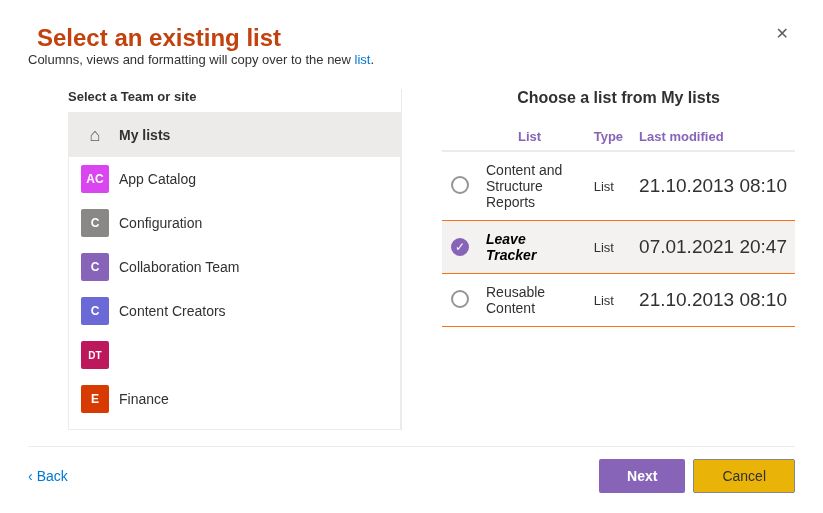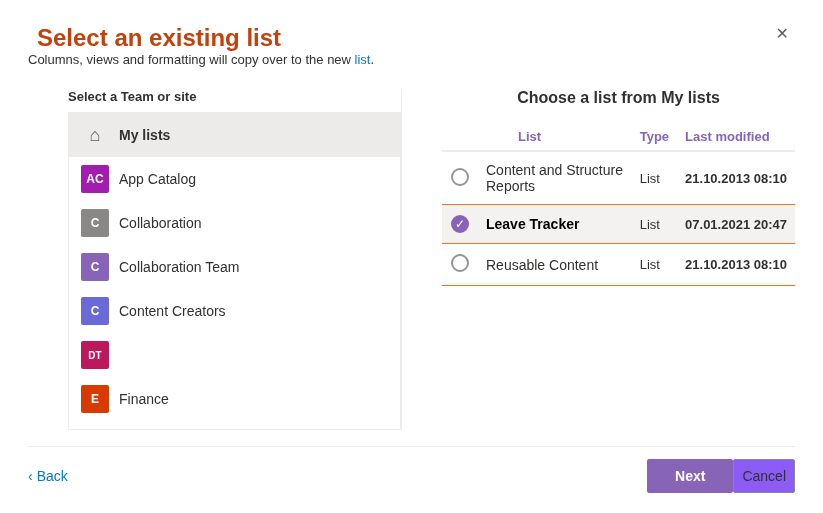--- a/index.html
+++ b/index.html
@@ -94,21 +94,21 @@
       justify-content: center;
       font-size: 12px;
       font-weight: 700;
       flex-shrink: 0;
     }
     .nav-icon.home-icon {
       background: transparent;
       color: #605e5c;
       font-size: 18px;
     }
-    .nav-icon.ac { background: #a21caf; color: #fff; }
+    .nav-icon.ac { background: #d946ef; color: #fff; }
     .nav-icon.c-gray { background: #8a8886; color: #fff; }
     .nav-icon.c-purple { background: #8764b8; color: #fff; }
     .nav-icon.c-dark { background: #6b69d6; color: #fff; }
     .nav-icon.dt { background: #be185d; color: #fff; font-size: 10px; }
     .nav-icon.e { background: #d83b01; color: #fff; }
     .right-panel {
       flex: 1;
       padding-left: 40px;
       display: flex;
       flex-direction: column;
@@ -166,60 +166,61 @@
       border-radius: 50%;
       background: #8764b8;
       border: 2px solid #8764b8;
       display: inline-flex;
       align-items: center;
       justify-content: center;
       color: #fff;
       font-size: 12px;
     }
     .row-name { font-weight: 400; color: #323130; }
-    .row-name.selected-name { font-weight: 600; color: #000; }
+    .row-name.selected-name { font-weight: 600; color: #000; font-style: italic; }
     .type-cell { color: #605e5c; font-size: 13px; white-space: nowrap; }
-    .modified-cell { color: #605e5c; font-size: 13px; white-space: nowrap; font-weight: bold; }
+    .modified-cell { color: #605e5c; font-size: 19px; white-space: nowrap; }
     .footer {
       display: flex;
       justify-content: space-between;
       align-items: center;
       margin-top: 16px;
       padding-top: 12px;
       border-top: 1px solid #edebe9;
     }
     .back-btn {
       background: none;
       border: none;
       cursor: pointer;
       font-size: 14px;
       color: #0078d4;
       display: flex;
       align-items: center;
       gap: 4px;
     }
     .footer-right {
       display: flex;
+      gap: 8px;
       justify-content: flex-end;
     }
     .btn-next {
       background: #8764b8;
       color: #fff;
       border: none;
       padding: 8px 28px;
       font-size: 14px;
       font-weight: 600;
       cursor: pointer;
       border-radius: 2px;
     }
     .btn-cancel {
-      background: #8b5cf6;
+      background: #eab308;
       color: #323130;
       border: 1px solid #8a8886;
-      padding: 8px 8px;
+      padding: 8px 28px;
       font-size: 14px;
       cursor: pointer;
       border-radius: 2px;
     }
   </style>
 </head>
 <body>
 
 <div class="dialog">
   <div class="dialog-header">
@@ -243,21 +244,21 @@
           <span>My lists</span>
         </div>
 
         <div class="nav-item">
           <span class="nav-icon ac">AC</span>
           <span>App Catalog</span>
         </div>
 
         <div class="nav-item">
           <span class="nav-icon c-gray">C</span>
-          <span>Collaboration</span>
+          <span>Configuration</span>
         </div>
 
         <div class="nav-item">
           <span class="nav-icon c-purple">C</span>
           <span>Collaboration Team</span>
         </div>
 
         <div class="nav-item">
           <span class="nav-icon c-dark">C</span>
           <span>Content Creators</span>

